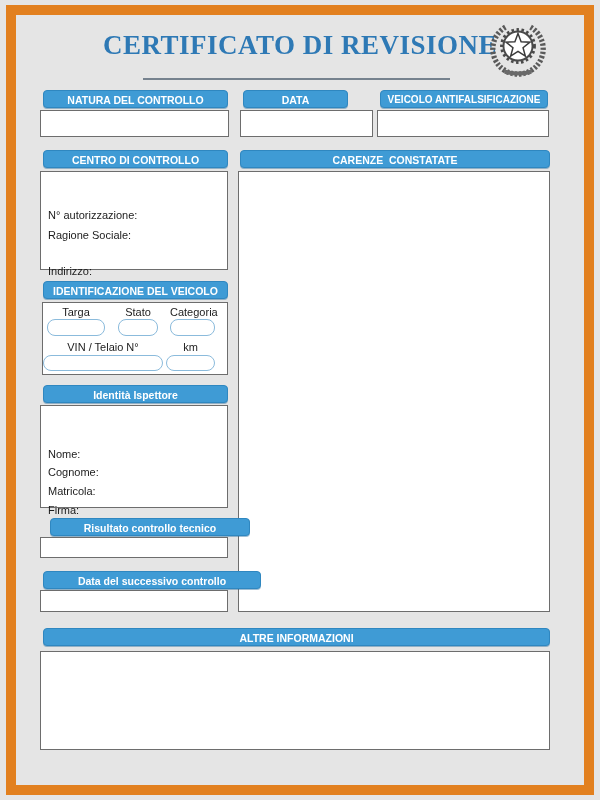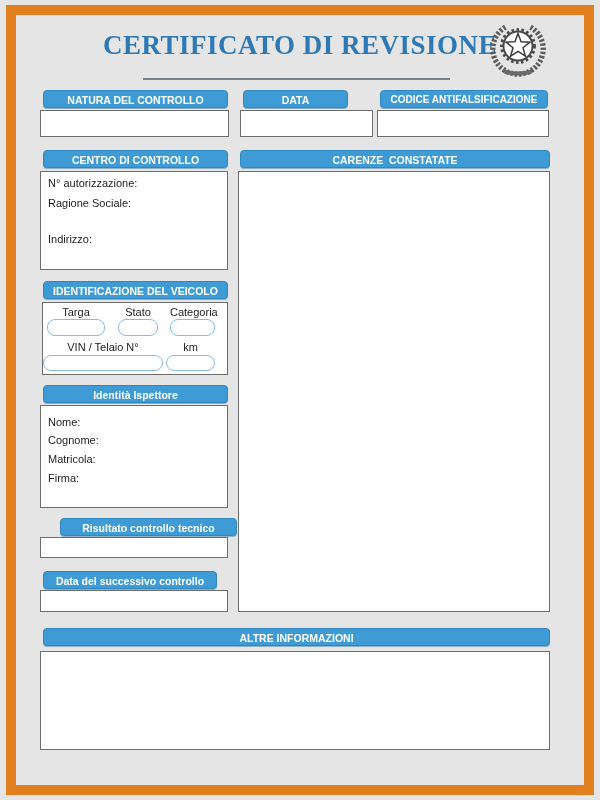--- a/index.html
+++ b/index.html
@@ -30,21 +30,21 @@
     white-space:pre; box-shadow:0 1px 0 rgba(40,110,160,0.45);
   }
   .gbox {
     position:absolute; background:#ffffff; border:1.5px solid #6d6d6d;
   }
   .field {
     position:absolute; background:#ffffff; border:1.5px solid #8BBBDC;
     border-radius:8px;
   }
   .lbl {
-    position:absolute; font-size:11px; color:#1c1c1c;
+    position:absolute; font-size:11px; color:#1c1c1c;margin-top:32px;
   }
   .slbl {
     position:absolute; font-size:11px; color:#1c1c1c; text-align:center;
   }
 </style>
 </head>
 <body>
 
 <div class="page">
   <div class="frame"></div>
@@ -59,21 +59,21 @@
     <polygon points="32,18 35.2,26.6 44.4,27 37.2,32.7 39.6,41.5 32,36.5 24.4,41.5 26.8,32.7 19.6,27 28.8,26.6" fill="#ffffff" stroke="#3a3a3a" stroke-width="1.5"></polygon>
     <path d="M17 55 Q32 59.5 47 55 L46 59.5 Q32 63.5 18 59.5 Z" fill="#6a6a6a"></path>
   </svg>
 
   <div class="bar" style="left:43px; top:90px; width:185px;">NATURA DEL CONTROLLO</div>
   <div class="gbox" style="left:40px; top:110px; width:189px; height:27px;"></div>
 
   <div class="bar" style="left:243px; top:90px; width:105px;">DATA</div>
   <div class="gbox" style="left:240px; top:110px; width:133px; height:27px;"></div>
 
-  <div class="bar" style="left:380px; top:90px; width:168px; font-size:10px;">CODICE ANTIFALSIFICAZIONE</div>
+  <div class="bar" style="left:380px; top:90px; width:168px; font-size:10px;">VEICOLO ANTIFALSIFICAZIONE</div>
   <div class="gbox" style="left:377px; top:110px; width:172px; height:27px;"></div>
 
   <div class="bar" style="left:43px; top:150px; width:185px;">CENTRO DI CONTROLLO</div>
   <div class="gbox" style="left:40px; top:171px; width:188px; height:99px;"></div>
   <div class="lbl" style="left:48px; top:177px;">N° autorizzazione:</div>
   <div class="lbl" style="left:48px; top:197px;">Ragione Sociale:</div>
   <div class="lbl" style="left:48px; top:233px;">Indirizzo:</div>
 
   <div class="bar" style="left:240px; top:150px; width:310px;">CARENZE  CONSTATATE</div>
   <div class="gbox" style="left:238px; top:171px; width:312px; height:441px;"></div>
@@ -95,21 +95,21 @@
   <div class="field" style="left:43px; top:355px; width:120px; height:16px;"></div>
   <div class="field" style="left:166px; top:355px; width:49px; height:16px;"></div>
 
   <div class="bar" style="left:43px; top:385px; width:185px;">Identità Ispettore</div>
   <div class="gbox" style="left:40px; top:405px; width:188px; height:103px;"></div>
   <div class="lbl" style="left:48px; top:416px;">Nome:</div>
   <div class="lbl" style="left:48px; top:434px;">Cognome:</div>
   <div class="lbl" style="left:48px; top:453px;">Matricola:</div>
   <div class="lbl" style="left:48px; top:472px;">Firma:</div>
 
-  <div class="bar" style="left:60px; top:518px; width:177px;">Risultato controllo tecnico</div>
+  <div class="bar" style="left:50px; top:518px; width:200px;">Risultato controllo tecnico</div>
   <div class="gbox" style="left:40px; top:537px; width:188px; height:21px;"></div>
 
-  <div class="bar" style="left:43px; top:571px; width:174px;">Data del successivo controllo</div>
+  <div class="bar" style="left:43px; top:571px; width:218px;">Data del successivo controllo</div>
   <div class="gbox" style="left:40px; top:590px; width:188px; height:22px;"></div>
 
   <div class="bar" style="left:43px; top:628px; width:507px;">ALTRE INFORMAZIONI</div>
   <div class="gbox" style="left:40px; top:651px; width:510px; height:99px;"></div>
 </div>
 
 </body></html>

